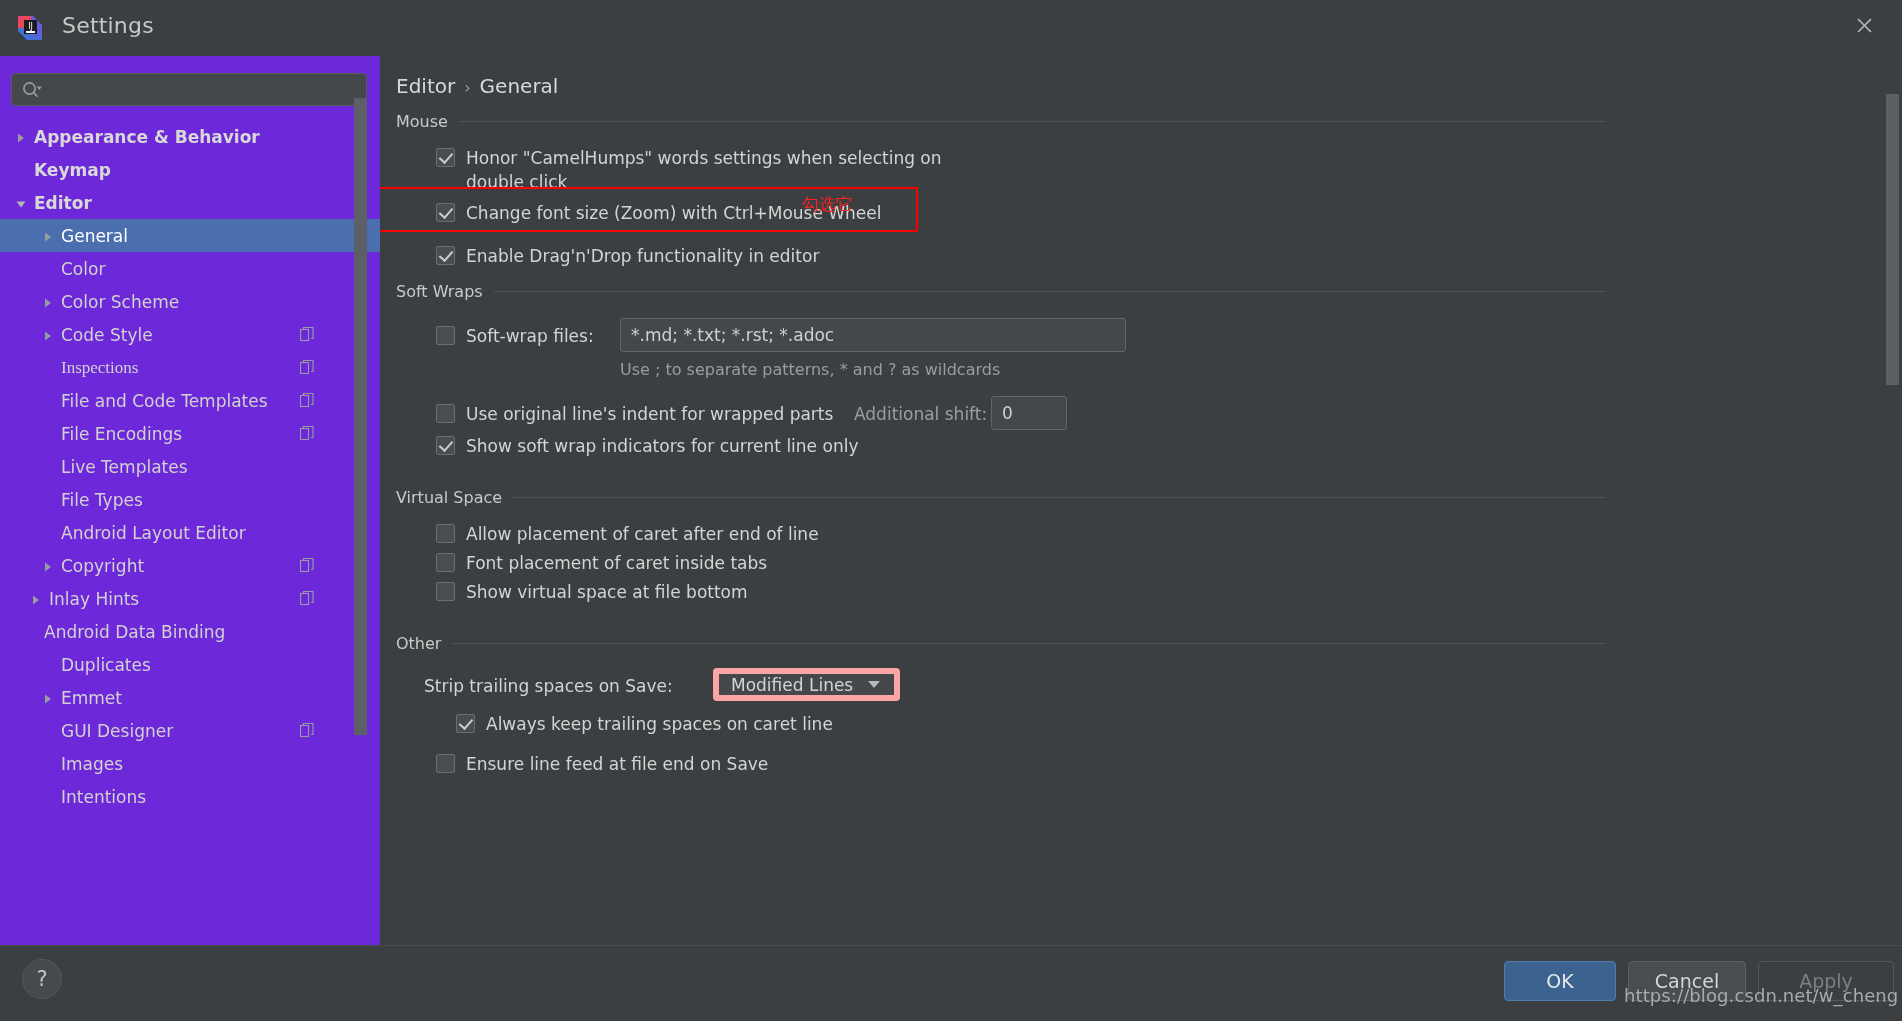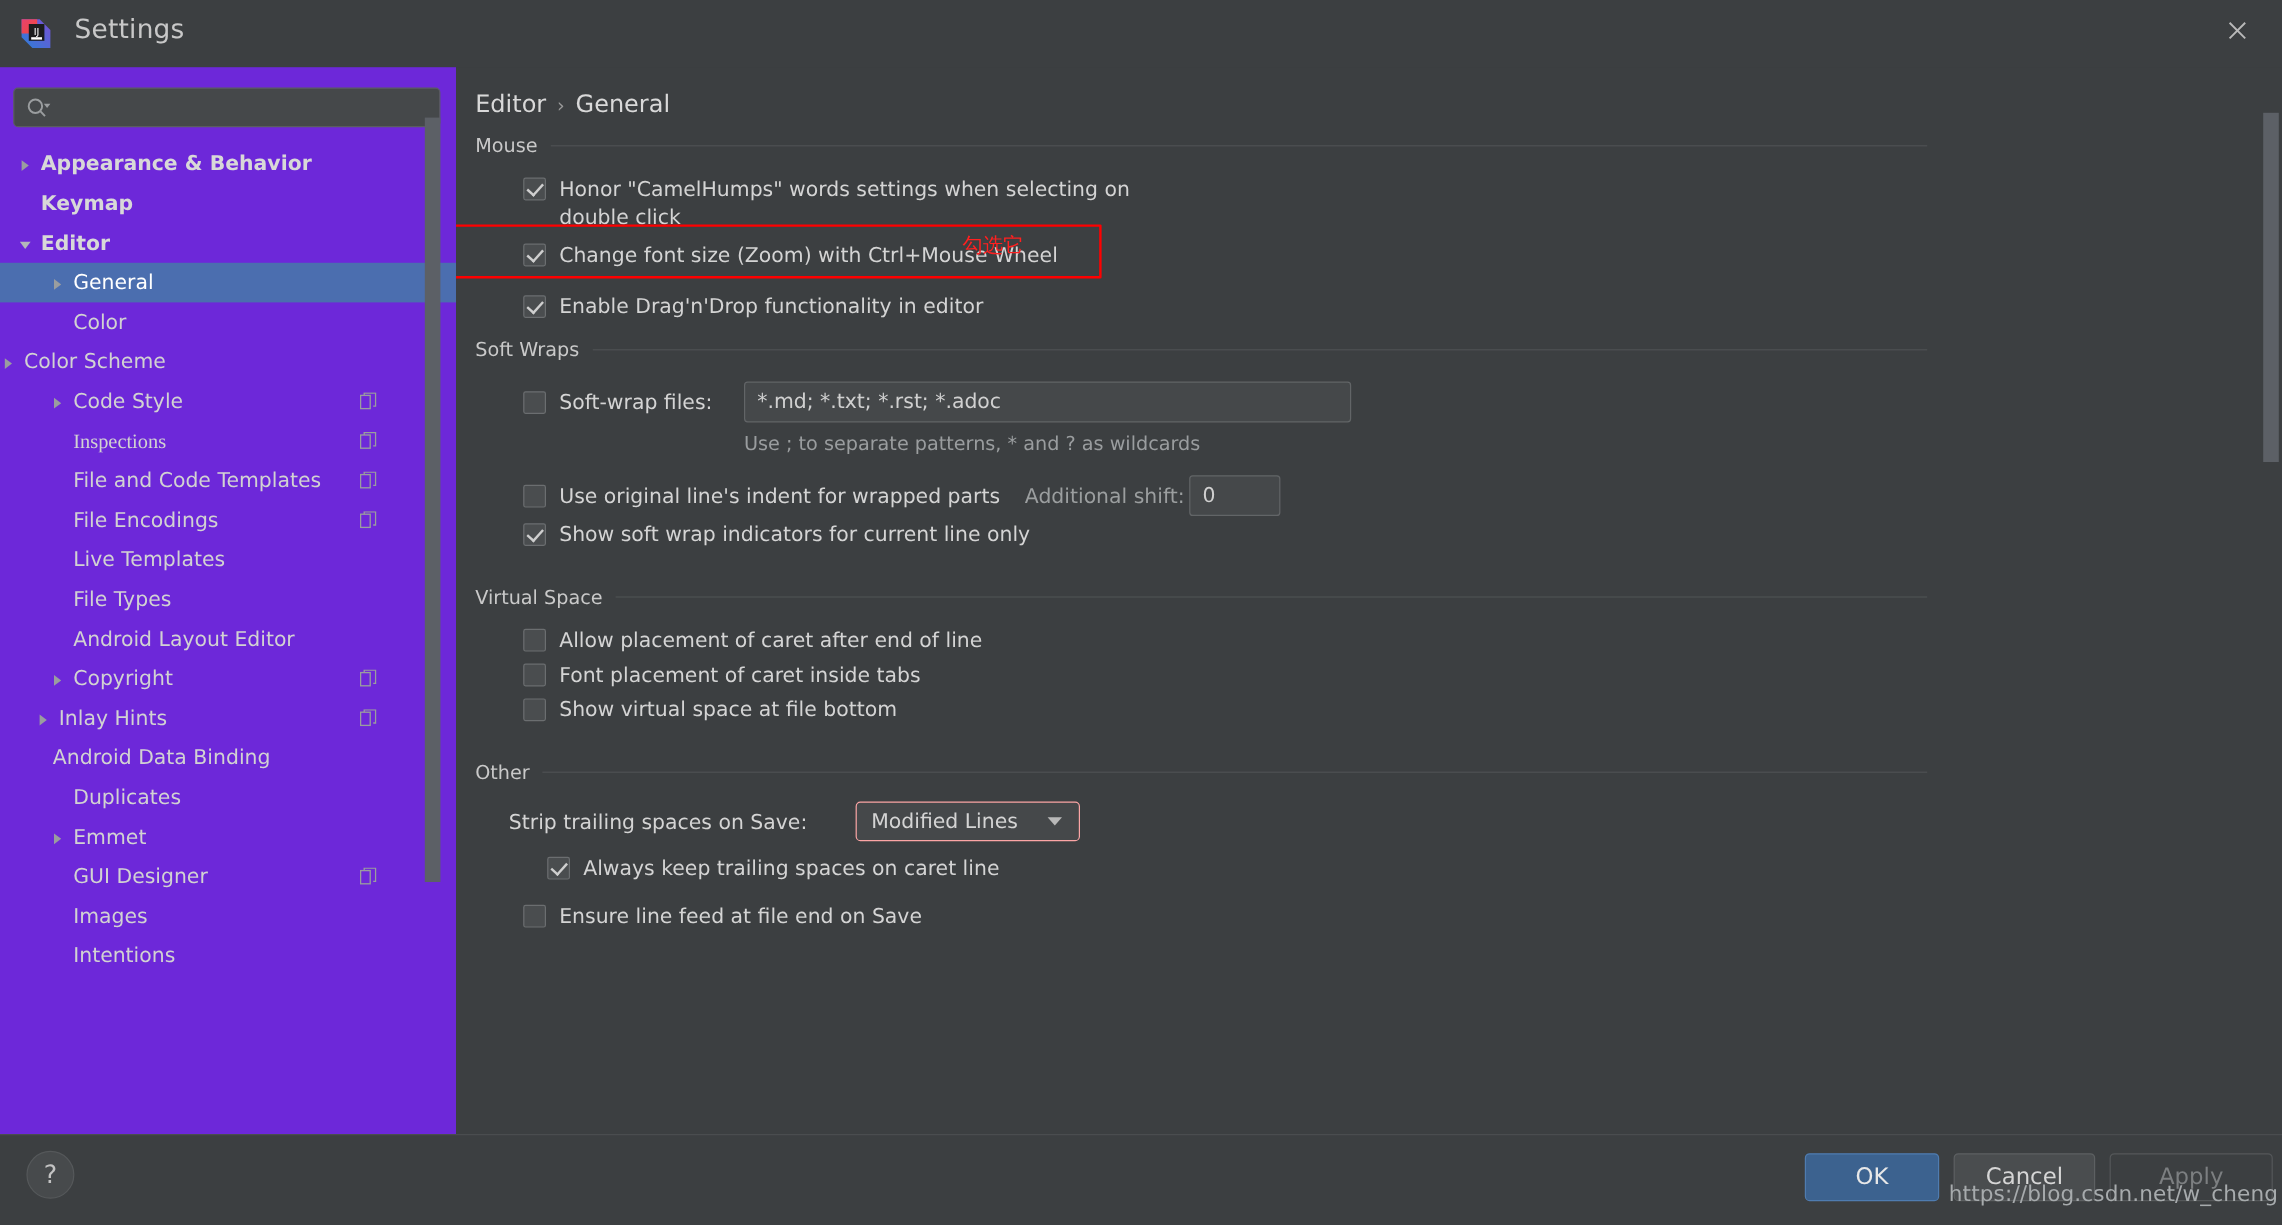--- a/index.html
+++ b/index.html
@@ -134,21 +134,21 @@
     color: #d0d0d0; font-size: 17px;
     font-family: "DejaVu Sans", "Liberation Sans", sans-serif;
   }
 
   .hint-text { position: absolute; font-size: 16px; color: #9a9d9f; }
   .plain-label { position: absolute; font-size: 17px; color: #d4d4d4; }
   .plain-label.muted { color: #9b9e9f; }
 
   .combo {
     position: absolute; height: 33px;
-    background: #45484a; border: 1px solid #fca5a5; border-radius: 4px;
+    background: #45484a; border: 6px solid #fca5a5; border-radius: 4px;
     display: flex; align-items: center; padding: 0 8px 0 12px; cursor: pointer;
   }
   .combo .combo-val { flex: 1; font-size: 17px; color: #d4d4d4; }
   .combo .caret {
     width: 0; height: 0; margin-left: 8px; margin-right: 6px;
     border-left: 6px solid transparent; border-right: 6px solid transparent;
     border-top: 7px solid #b8b8b8;
   }
 
   .content-scroll-thumb {
@@ -260,21 +260,21 @@
               <path d="M4 2.5 L10 7 L4 11.5 Z" fill="#9a9d9f"></path>
             </svg></span>
           <span class="tree-label">General</span>
         </div>
         <div class="tree-row" style="padding-left: 41px;">
           <span class="arrow empty"><svg width="14" height="14" viewBox="0 0 14 14">
               <path d="M4 2.5 L10 7 L4 11.5 Z" fill="#9a9d9f"></path>
             </svg></span>
           <span class="tree-label">Color</span>
         </div>
-        <div class="tree-row" style="">
+        <div class="tree-row" style="padding-left: 41px;">
           <span class="arrow"><svg width="14" height="14" viewBox="0 0 14 14">
               <path d="M4 2.5 L10 7 L4 11.5 Z" fill="#9a9d9f"></path>
             </svg></span>
           <span class="tree-label">Color Scheme</span>
         </div>
         <div class="tree-row" style="padding-left: 41px;">
           <span class="arrow"><svg width="14" height="14" viewBox="0 0 14 14">
               <path d="M4 2.5 L10 7 L4 11.5 Z" fill="#9a9d9f"></path>
             </svg></span>
           <span class="tree-label">Code Style</span>

